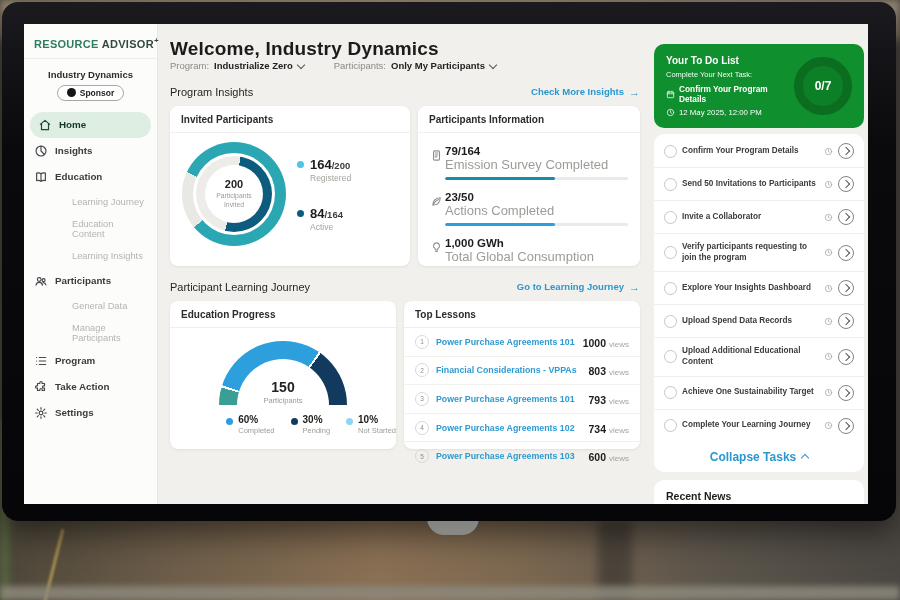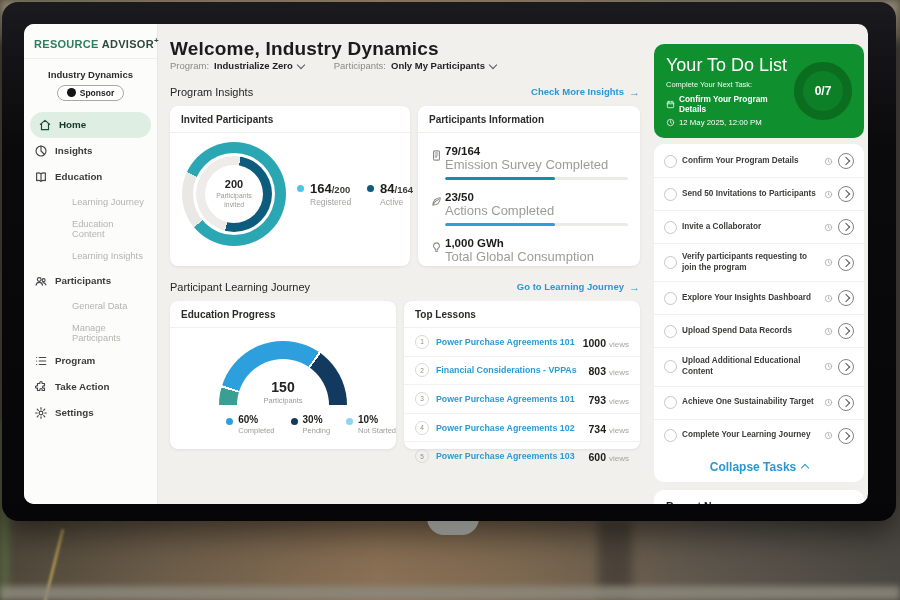--- a/index.html
+++ b/index.html
@@ -16,21 +16,21 @@
   .bg-dark-strip{position:absolute;left:598px;top:520px;width:34px;height:80px;background:#3f3a33;filter:blur(5px);opacity:.7}
 
   .stand{position:absolute;left:427px;top:518px;width:52px;height:17px;
          background:linear-gradient(180deg,#ecece9,#b5b5b0);border-radius:0 0 28px 28px;filter:blur(.4px)}
 
   
   .monitor{position:absolute;left:2px;top:2px;width:894px;height:519px;
            background:linear-gradient(180deg,#1a1a1f,#0a0a0c 28%,#060608);
            border-radius:16px;box-shadow:0 12px 34px rgba(0,0,0,.55)}
   .screen{position:absolute;left:22px;top:22px;width:844px;height:480px;background:#f1f0ec;
-          overflow:hidden;border-radius:10px}
+          overflow:hidden;border-radius:0}
 
   
   .sidebar{position:absolute;left:0;top:0;bottom:0;width:134px;background:#fcfcfa;
            border-right:1px solid #e7e6e2;box-sizing:border-box;padding-top:8px}
   .logo{padding:4px 10px 8px;font-size:11px;font-weight:bold;letter-spacing:.3px;border-bottom:1px solid #eeeeea;white-space:nowrap}
   .logo-p{color:#2e7d5c}.logo-s{color:#31493f}.logo-plus{color:#31493f;font-size:8px}
   .org{text-align:center;font-size:9.5px;font-weight:bold;color:#2c2c2a;margin-top:10px}
   .sponsor{display:flex;align-items:center;gap:4px;justify-content:center;width:fit-content;margin:5px auto 0;
            border:1px solid #a9a9a4;border-radius:10px;padding:2px 9px;font-size:8.5px;font-weight:bold;color:#222;background:#fff}
   .sponsor-dot{width:9px;height:9px;border-radius:50%;background:#151515}
@@ -64,21 +64,21 @@
   
   .invited{width:240px;height:160px;box-sizing:border-box}
   .invited-body{display:flex;align-items:center;gap:11px;padding:9px 6px 0 12px}
   .donut{width:104px;height:104px;border-radius:50%;position:relative;flex:none}
   .d-ring2{position:absolute;inset:11px;border-radius:50%;background:#fff}
   .d-inner{position:absolute;inset:14px;border-radius:50%}
   .d-hole{position:absolute;inset:23px;border-radius:50%;background:#fff;display:flex;flex-direction:column;
           align-items:center;justify-content:center;text-align:center}
   .d-val{font-size:11px;font-weight:bold;color:#222}
   .d-lab{font-size:6.8px;color:#9b9b96;margin-top:2px;line-height:1.3;width:52px}
-  .legend-col{display:flex;flex-direction:row;gap:16px}
+  .legend-col{display:flex;flex-direction:column;gap:23px}
   .leg-item{display:flex;align-items:flex-start;gap:6px}
   .dot{width:7px;height:7px;border-radius:50%;margin-top:4px;flex:none}
   .leg-val{font-size:13px;font-weight:bold;color:#1d1d1b}
   .leg-den{font-size:9.5px;color:#3c3c3a}
   .leg-lab{font-size:8.5px;color:#a2a29d;margin-top:1px}
 
   
   .info{flex:1;height:160px;box-sizing:border-box}
   .info-body{padding:6px 12px 0}
   .stat{display:flex;gap:2px;padding:5.5px 0}
@@ -110,21 +110,21 @@
   .rank{width:12px;height:12px;border-radius:50%;border:1px solid #d8d8d4;color:#8c8c88;font-size:6.5px;
         display:flex;align-items:center;justify-content:center;flex:none}
   .lesson-title{flex:1;font-size:8.8px;font-weight:bold;color:#2e9ad2;cursor:pointer}
   .views-num{font-size:10.5px;font-weight:bold;color:#1d1d1b}
   .views-suffix{font-size:8px;color:#a5a5a0;margin-left:3px}
 
   
   .rightcol{position:absolute;left:630px;top:20px;width:210px}
   .todo-card{background:#0f8f2d;border-radius:10px;color:#fff;padding:11px 12px;display:flex;
              justify-content:space-between;gap:6px;box-sizing:border-box}
-  .todo-title{font-size:18px;font-weight:normal}
+  .todo-title{font-size:10px;font-weight:bold}
   .todo-sub{font-size:7.5px;margin-top:4px;opacity:.95}
   .todo-task{display:flex;gap:4px;align-items:center;font-size:8.3px;font-weight:bold;margin-top:5px}
   .todo-due{display:flex;gap:4px;align-items:center;font-size:7.8px;margin-top:4px}
   .wicon{width:9px;height:9px;display:inline-flex;color:#fff;flex:none}
   .wicon svg{width:100%;height:100%}
   .todo-ring{width:58px;height:58px;border-radius:50%;border:9px solid #0a6d20;background:#0d7f27;
              display:flex;align-items:center;justify-content:center;font-size:12px;font-weight:bold;
              flex:none;align-self:center;box-sizing:border-box}
   .tasks-card{background:#fff;border-radius:10px;margin-top:6px;padding:1px 0 3px}
   .task-row{display:flex;align-items:center;padding:8px 10px;border-bottom:1px solid #f0efec;cursor:pointer}

